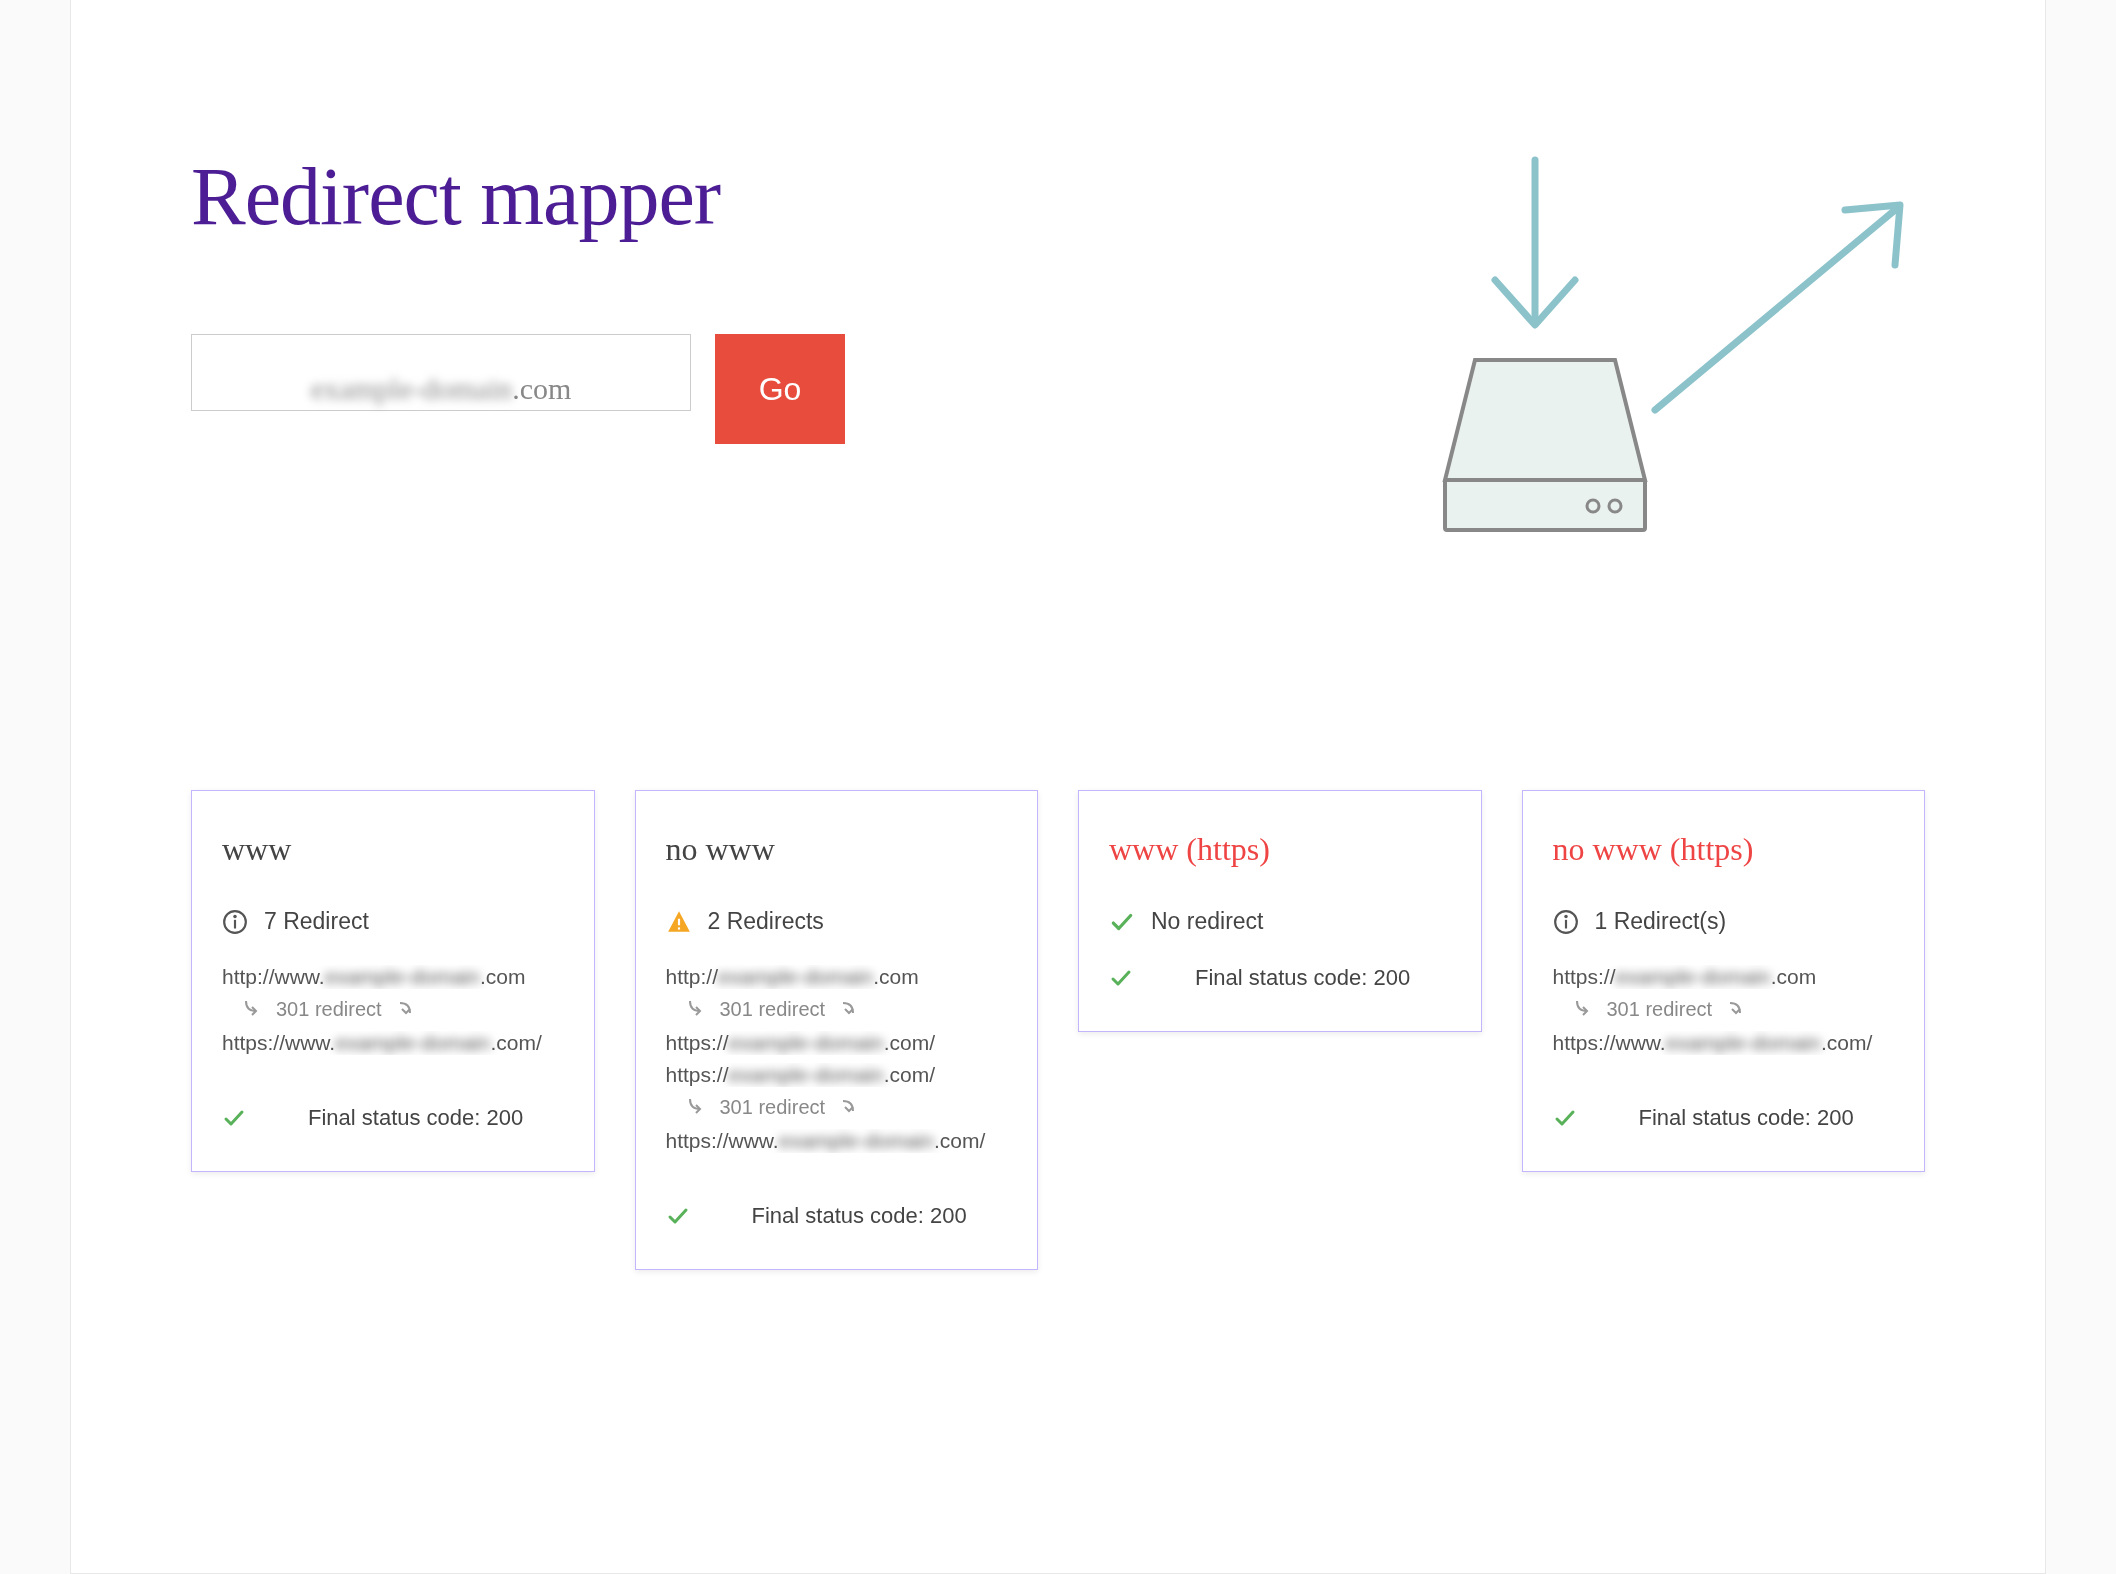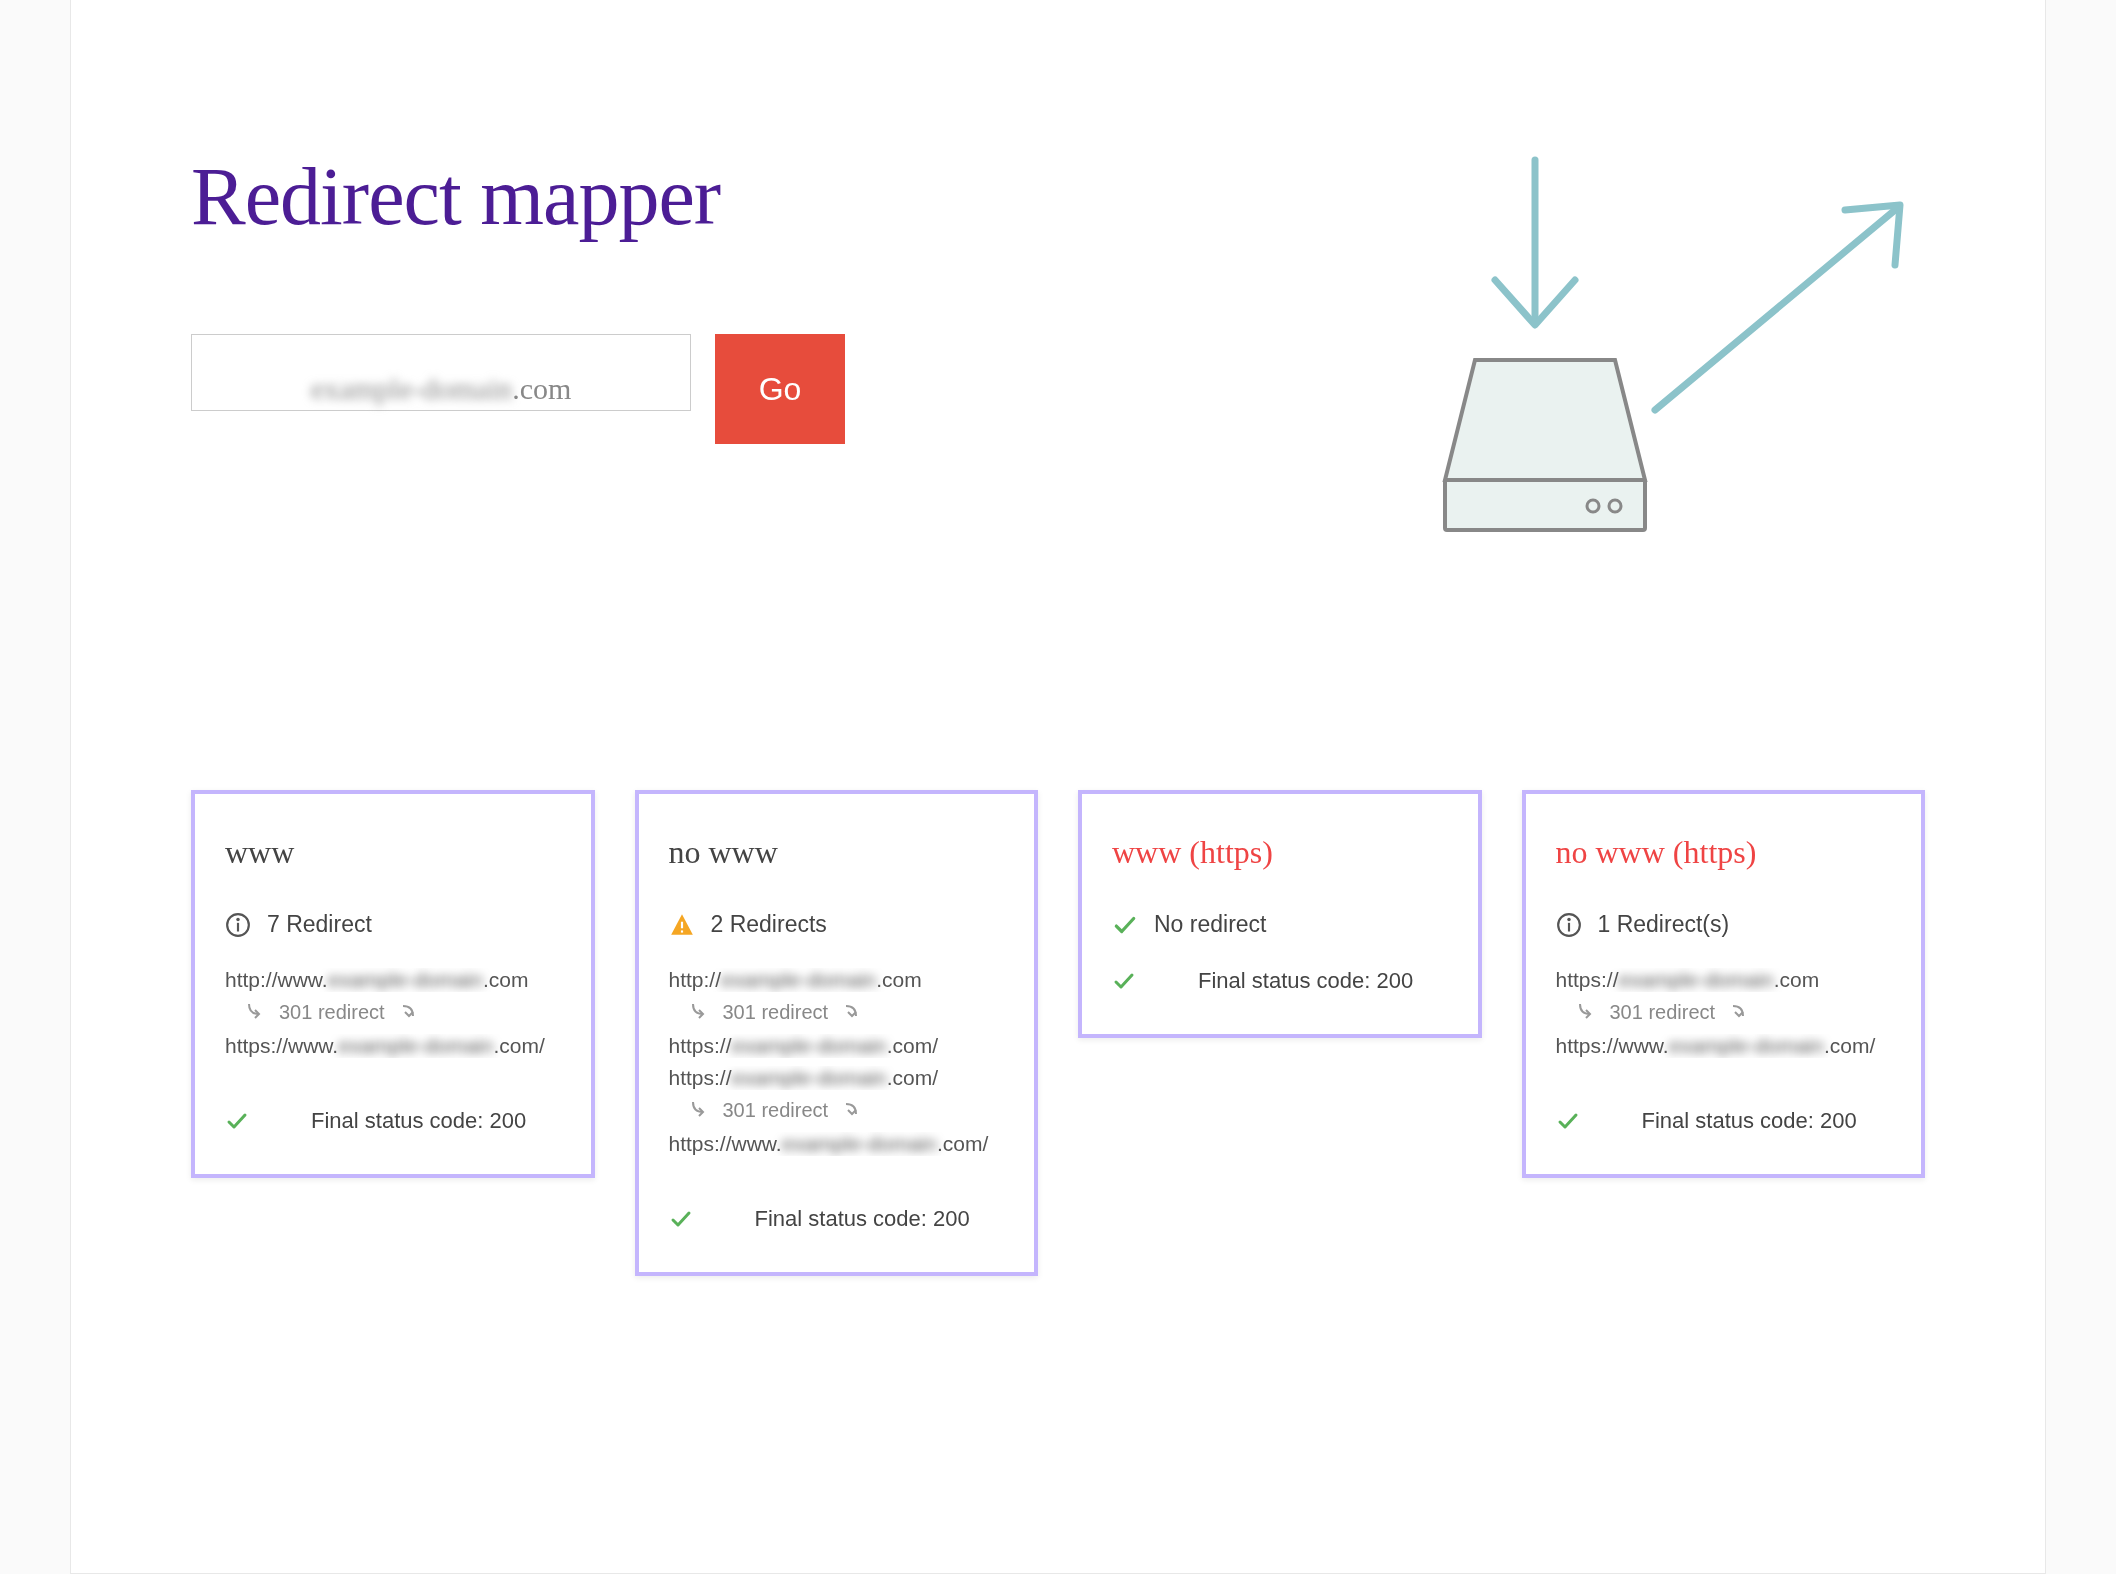--- a/index.html
+++ b/index.html
@@ -75,21 +75,21 @@
   }
   .cards {
     display: flex;
     gap: 40px;
     margin-top: 200px;
     align-items: flex-start;
   }
   .card {
     flex: 1;
     background: #fff;
-    border: 4px solid #c4b5fd;
+    border: 1px solid #c4b5fd;
     box-shadow: 0 2px 6px rgba(0,0,0,0.08);
     padding: 40px 30px 40px 30px;
     min-height: 200px;
   }
   .card-title {
     font-size: 32px;
     font-weight: 400;
     margin-bottom: 40px;
     color: #444;
   }

